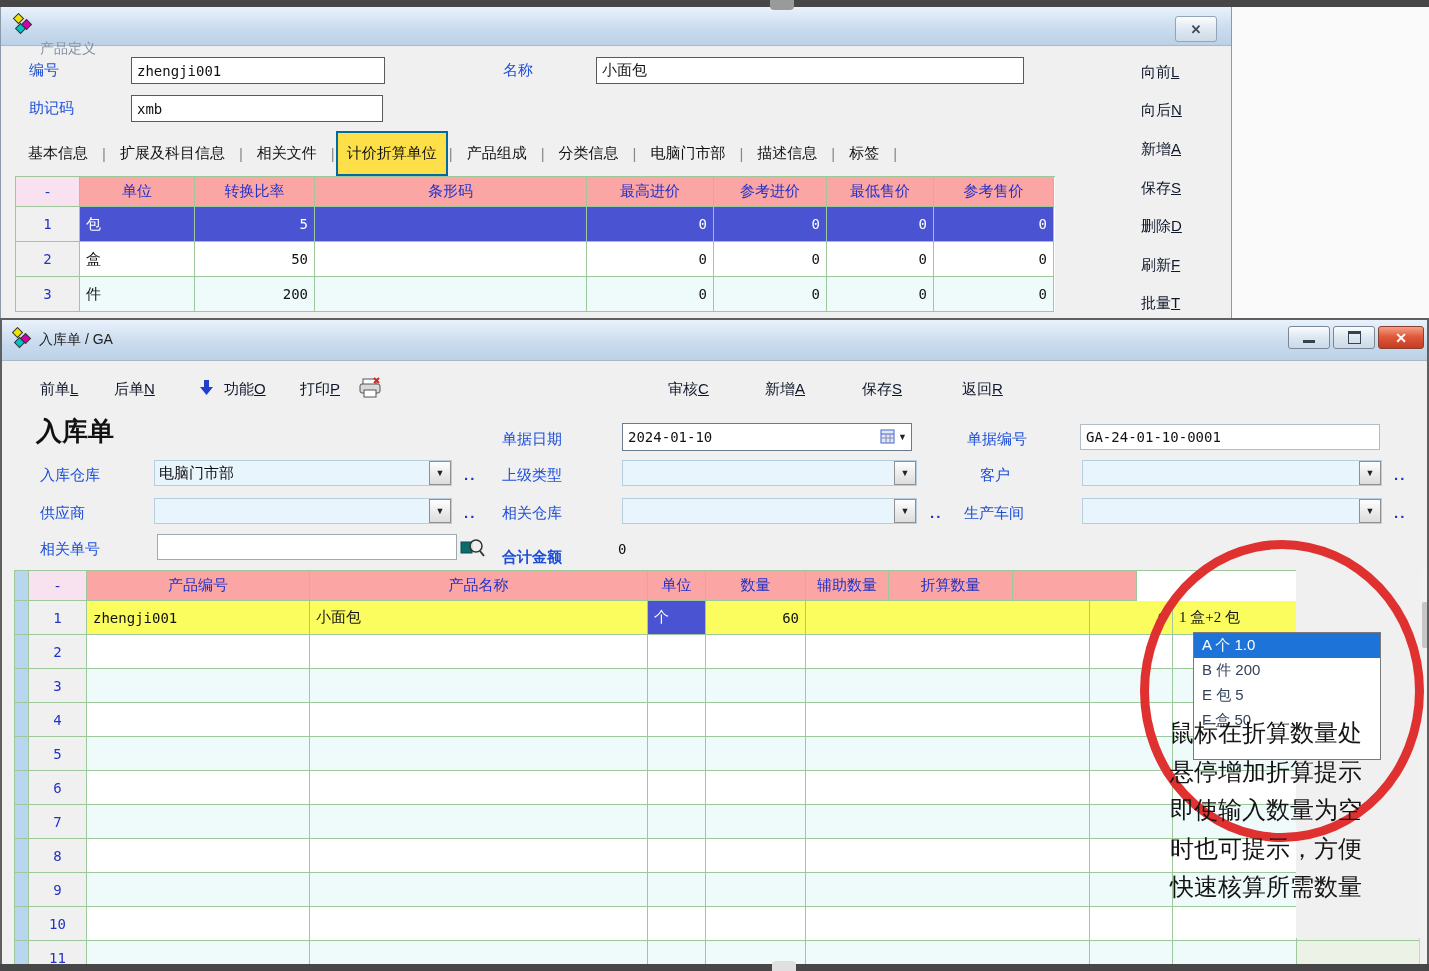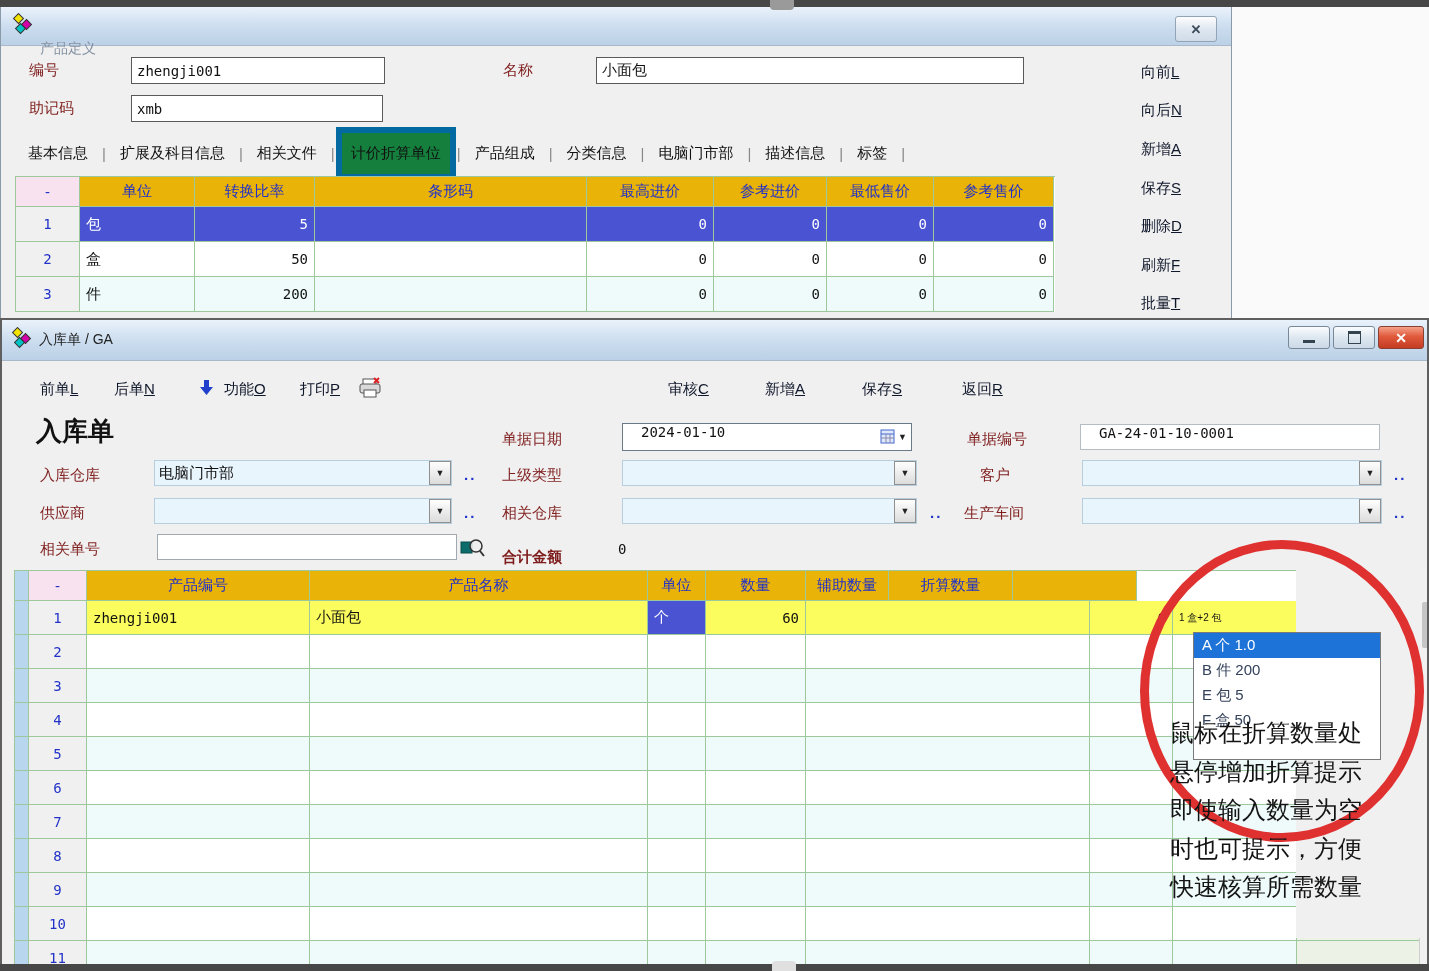--- a/index.html
+++ b/index.html
@@ -7,44 +7,44 @@
          font-family:"Liberation Sans",sans-serif;color:#111;}
   .abs{position:absolute;}
   i{font-style:normal;}
   u{text-decoration:underline;}
 
   
   .titlebar{background:linear-gradient(#eaf2fb,#cadcee 55%,#bcd1e7);display:flex;align-items:center;
             border-bottom:1px solid #a8b8c8;}
   .title-text{font-size:14px;margin-left:7px;}
   .link{color:#0f172a;font-size:15px;cursor:pointer;white-space:nowrap;}
-  .lbl{font-size:15px;color:#7f1d1d;white-space:nowrap;}
+  .lbl{font-size:15px;color:#1d4ed8;white-space:nowrap;}
   .mono{font-family:"DejaVu Sans Mono","Liberation Mono",monospace;font-size:14px;}
 
   
   #product-window{left:0;top:6px;width:1232px;height:312px;background:#f0f0f0;
                   border:1px solid #8a9aa8;border-bottom:none;overflow:hidden;box-sizing:border-box;}
   #product-window .titlebar{height:38px;padding-left:10px;}
   #pw-title{color:#8492a2;margin-top:45px;}
   .closebtn{position:absolute;right:14px;top:9px;width:40px;height:24px;border:1px solid #92a4b5;border-radius:3px;
             background:linear-gradient(#fdfdfd,#dfe8f1 50%,#cfdbe8);display:flex;align-items:center;justify-content:center;
             font-size:13px;color:#3a4a5a;font-weight:bold;}
   .tbox{background:#fff;border:1px solid #5a5a5a;box-sizing:border-box;display:flex;align-items:center;padding:0 5px;}
 
   .tabs{display:flex;align-items:center;font-size:15px;}
   .tab{padding:3px 13px;white-space:nowrap;}
-  .tab.sel{border:6px solid #0369a1;background:#15803d;padding:11px 9px;}
+  .tab.sel{border:2px solid #0369a1;background:#fde047;padding:11px 9px;}
   .tabsep{color:#888;padding:0 1px;}
 
   
   .grid{border-left:1px solid #9cc89c;border-top:1px solid #9cc89c;background:#fff;}
   .grow{display:flex;}
   .gc{border-right:1px solid #9cc89c;border-bottom:1px solid #9cc89c;box-sizing:border-box;
       display:flex;align-items:center;padding:0 6px;overflow:hidden;white-space:nowrap;}
-  .hd{background:#eab308;color:#2232c8;justify-content:center;font-size:15px;}
+  .hd{background:#fca5a5;color:#2232c8;justify-content:center;font-size:15px;}
   .hd.pink{background:#f9e2ef;}
   .numcell{background:#f0f0f0;color:#2232c8;justify-content:center;}
   .r{justify-content:flex-end;}
   .selrow{background:#4a53d2;color:#fff;}
   .altrow{background:#eefbfa;}
   .yellow{background:#fbfd5e;}
   .unitsel{background:#4a53d2;color:#fff;}
   .filler{background:#edf2e7;}
 
   .th{height:30px;} .trow{height:35px;}
@@ -68,21 +68,21 @@
   .minicon{width:12px;height:3px;background:#33434f;margin-top:8px;}
   .maxicon{width:11px;height:9px;border:1px solid #33434f;border-top:3px solid #33434f;}
 
   .bigtitle{font-size:26px;font-weight:bold;}
   .combo{background:#e9f5fd;border:1px solid #b6cede;box-sizing:border-box;display:flex;align-items:center;
          padding:0 4px;font-size:15px;}
   .combo-btn{position:absolute;top:0;right:0;width:22px;height:100%;border:1px solid #909090;box-sizing:border-box;
              background:linear-gradient(#fefefe,#dcdcdc);display:flex;align-items:center;justify-content:center;
              font-size:9px;color:#222;}
   .more{color:#2135cc;font-size:15px;font-weight:bold;letter-spacing:2px;}
-  .wfield{background:#fff;border:1px solid #8a97a5;box-sizing:border-box;display:flex;padding:0 18px;}
+  .wfield{background:#fff;border:1px solid #8a97a5;box-sizing:border-box;display:flex;align-items:center;padding:0 5px;}
 
   
   #conv-tooltip{left:1191px;top:312px;width:188px;height:128px;background:#fff;border:1px solid #7a7a7a;
                 box-sizing:border-box;z-index:6;}
   .tip-item{height:25px;display:flex;align-items:center;padding-left:8px;font-size:15px;color:#33415a;}
   .tip-item.sel{background:#1e73d8;color:#fff;}
 
   
   #red-circle{left:1138px;top:220px;width:284px;height:302px;border:9px solid #e03131;border-radius:50%;
               box-sizing:border-box;z-index:7;}
@@ -327,21 +327,21 @@
       </div>
       <div class="grow brow">
         <i class="bs"></i>
         <i class="gc numcell mono bc0">1</i>
         <i class="gc yellow mono bc1">zhengji001</i>
         <i class="gc yellow bc2" style="font-size:15px;">小面包</i>
         <i class="gc unitsel bc3" style="font-size:15px;">个</i>
         <i class="gc yellow mono r bc4">60</i>
         <i class="gc yellow bc5"></i>
         <i class="gc yellow mono r bc6">0</i>
-        <i class="gc yellow bc7" style="font-size:10px;">1 盒+2 包</i>
+        <i class="gc yellow bc7" style="font-size:15px;font-family:Liberation Serif, serif;">1 盒+2 包</i>
         <i class="gc filler bc8"></i>
       </div>
 
       <div class="grow brow">
           <i class="bs"></i>
           <i class="gc numcell mono bc0">2</i>
           <i class="gc bc1"></i>
           <i class="gc bc2"></i>
           <i class="gc bc3"></i>
           <i class="gc bc4"></i>

